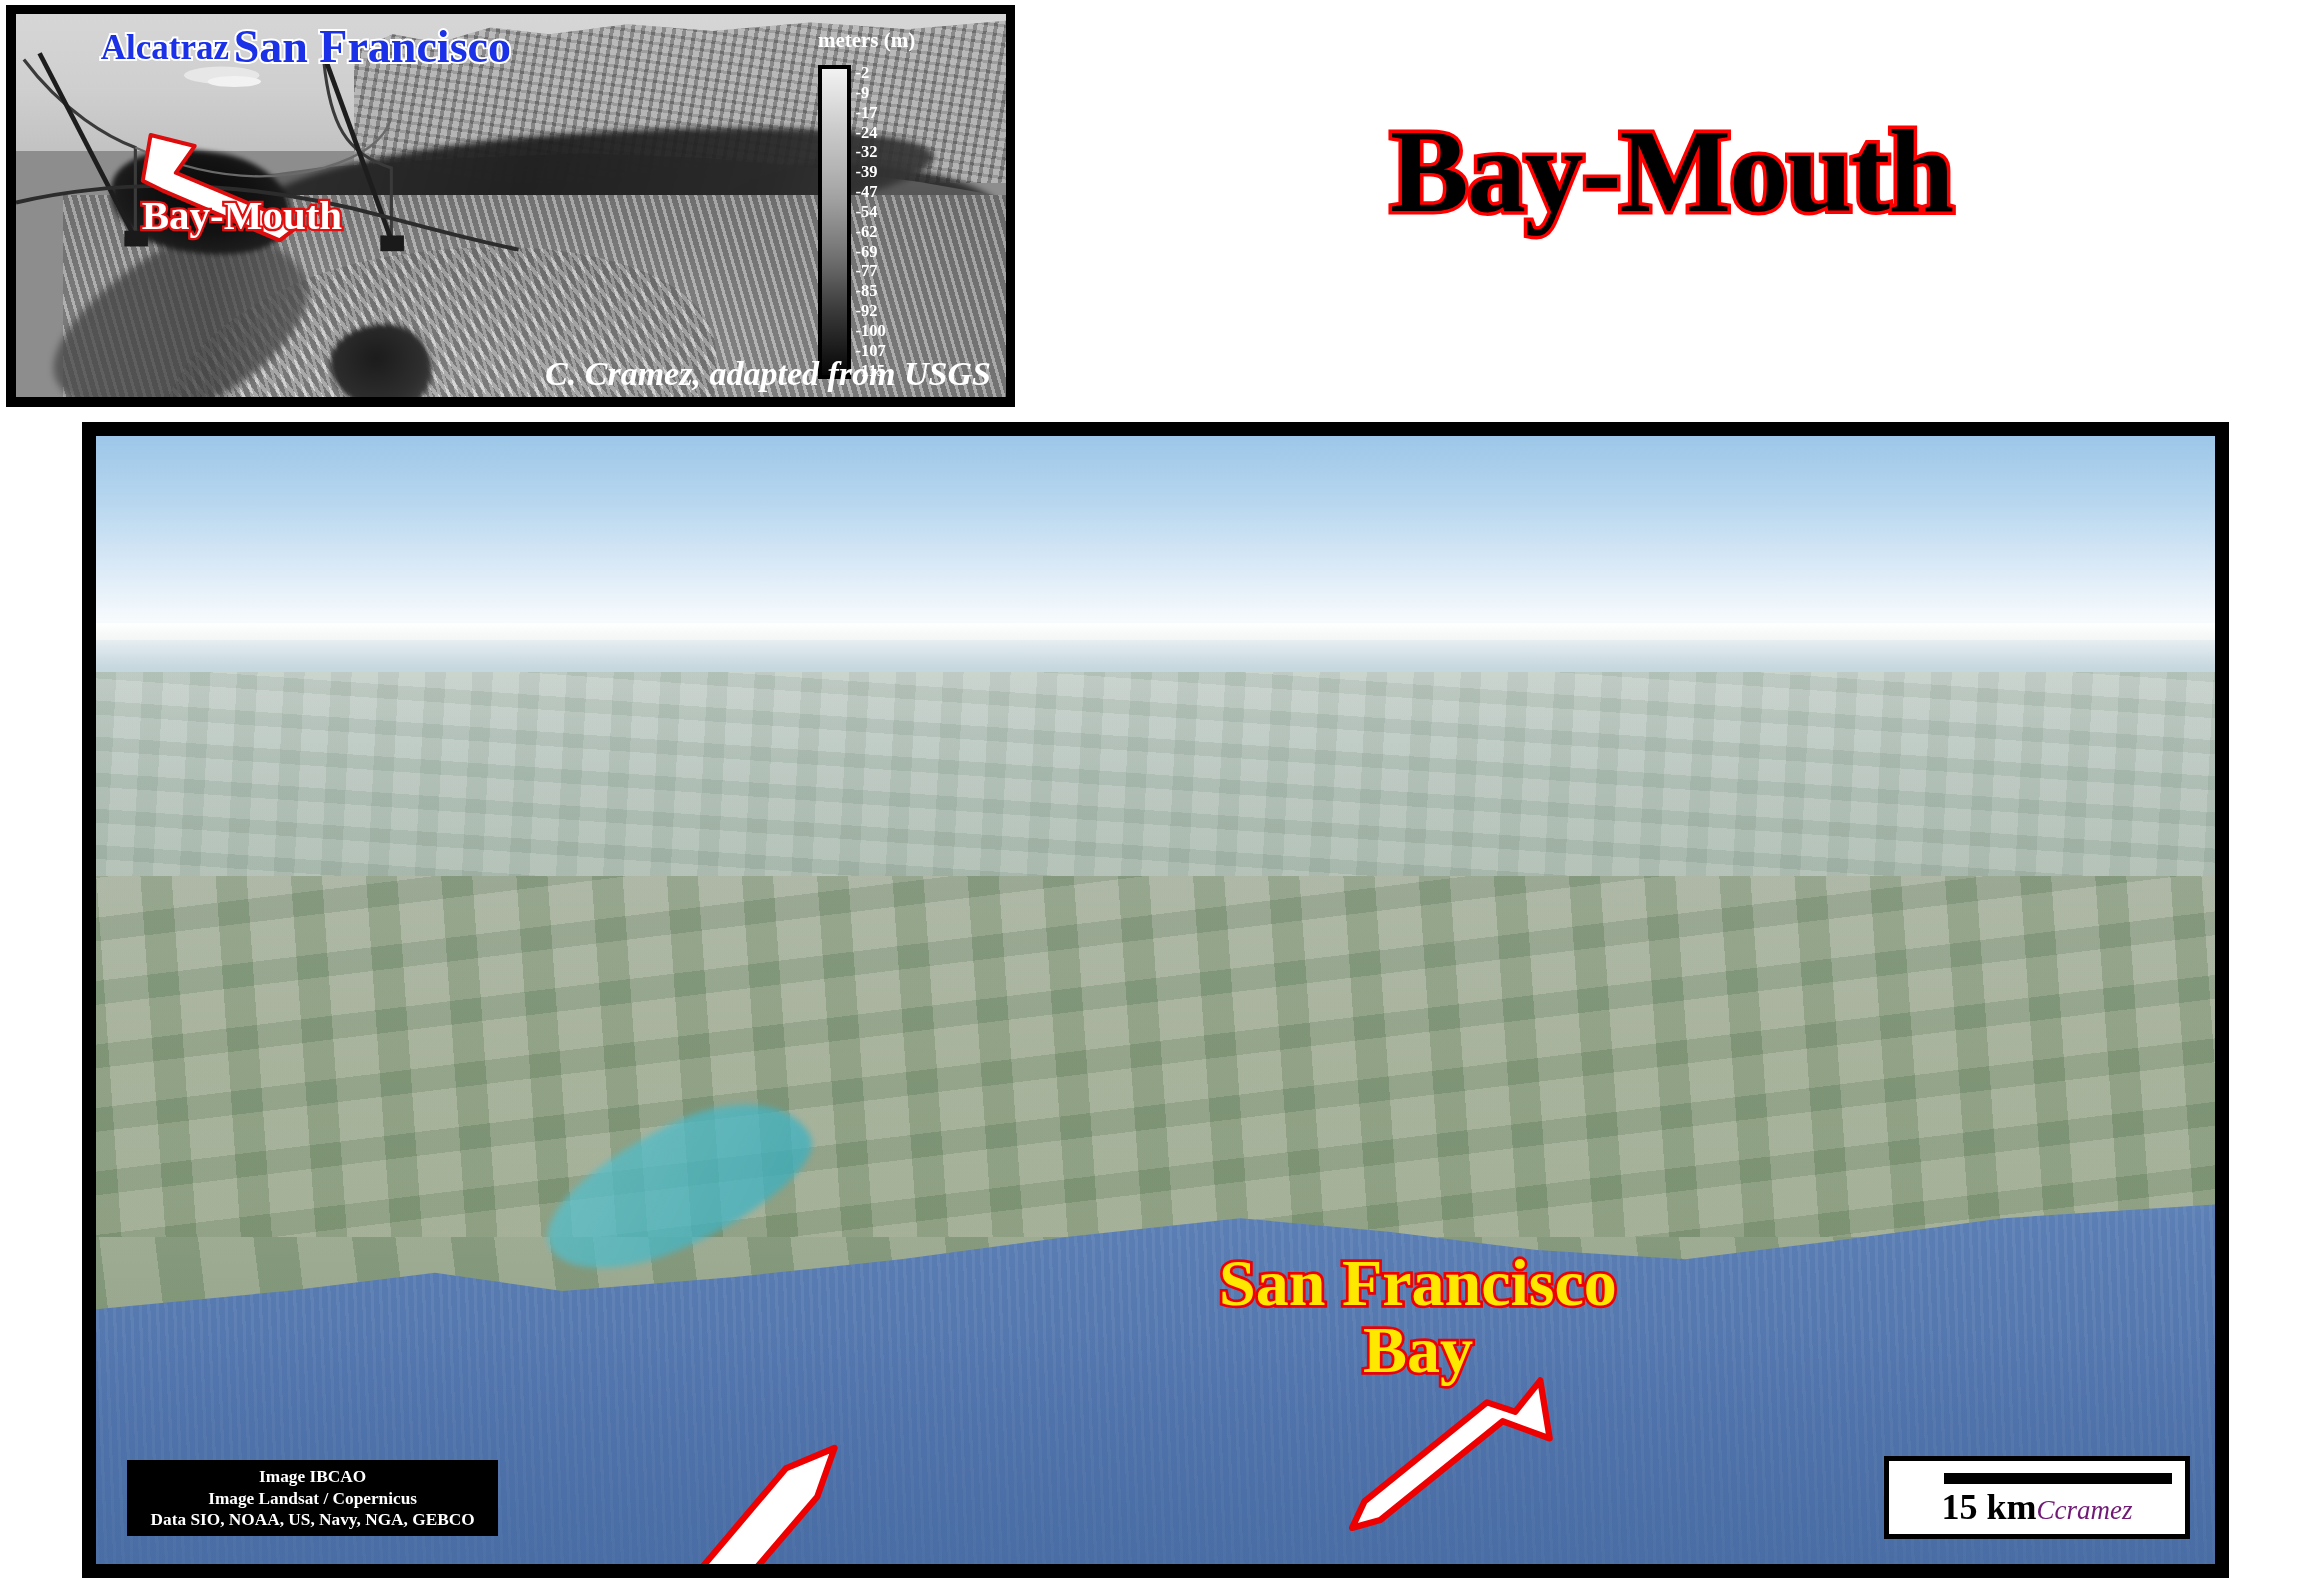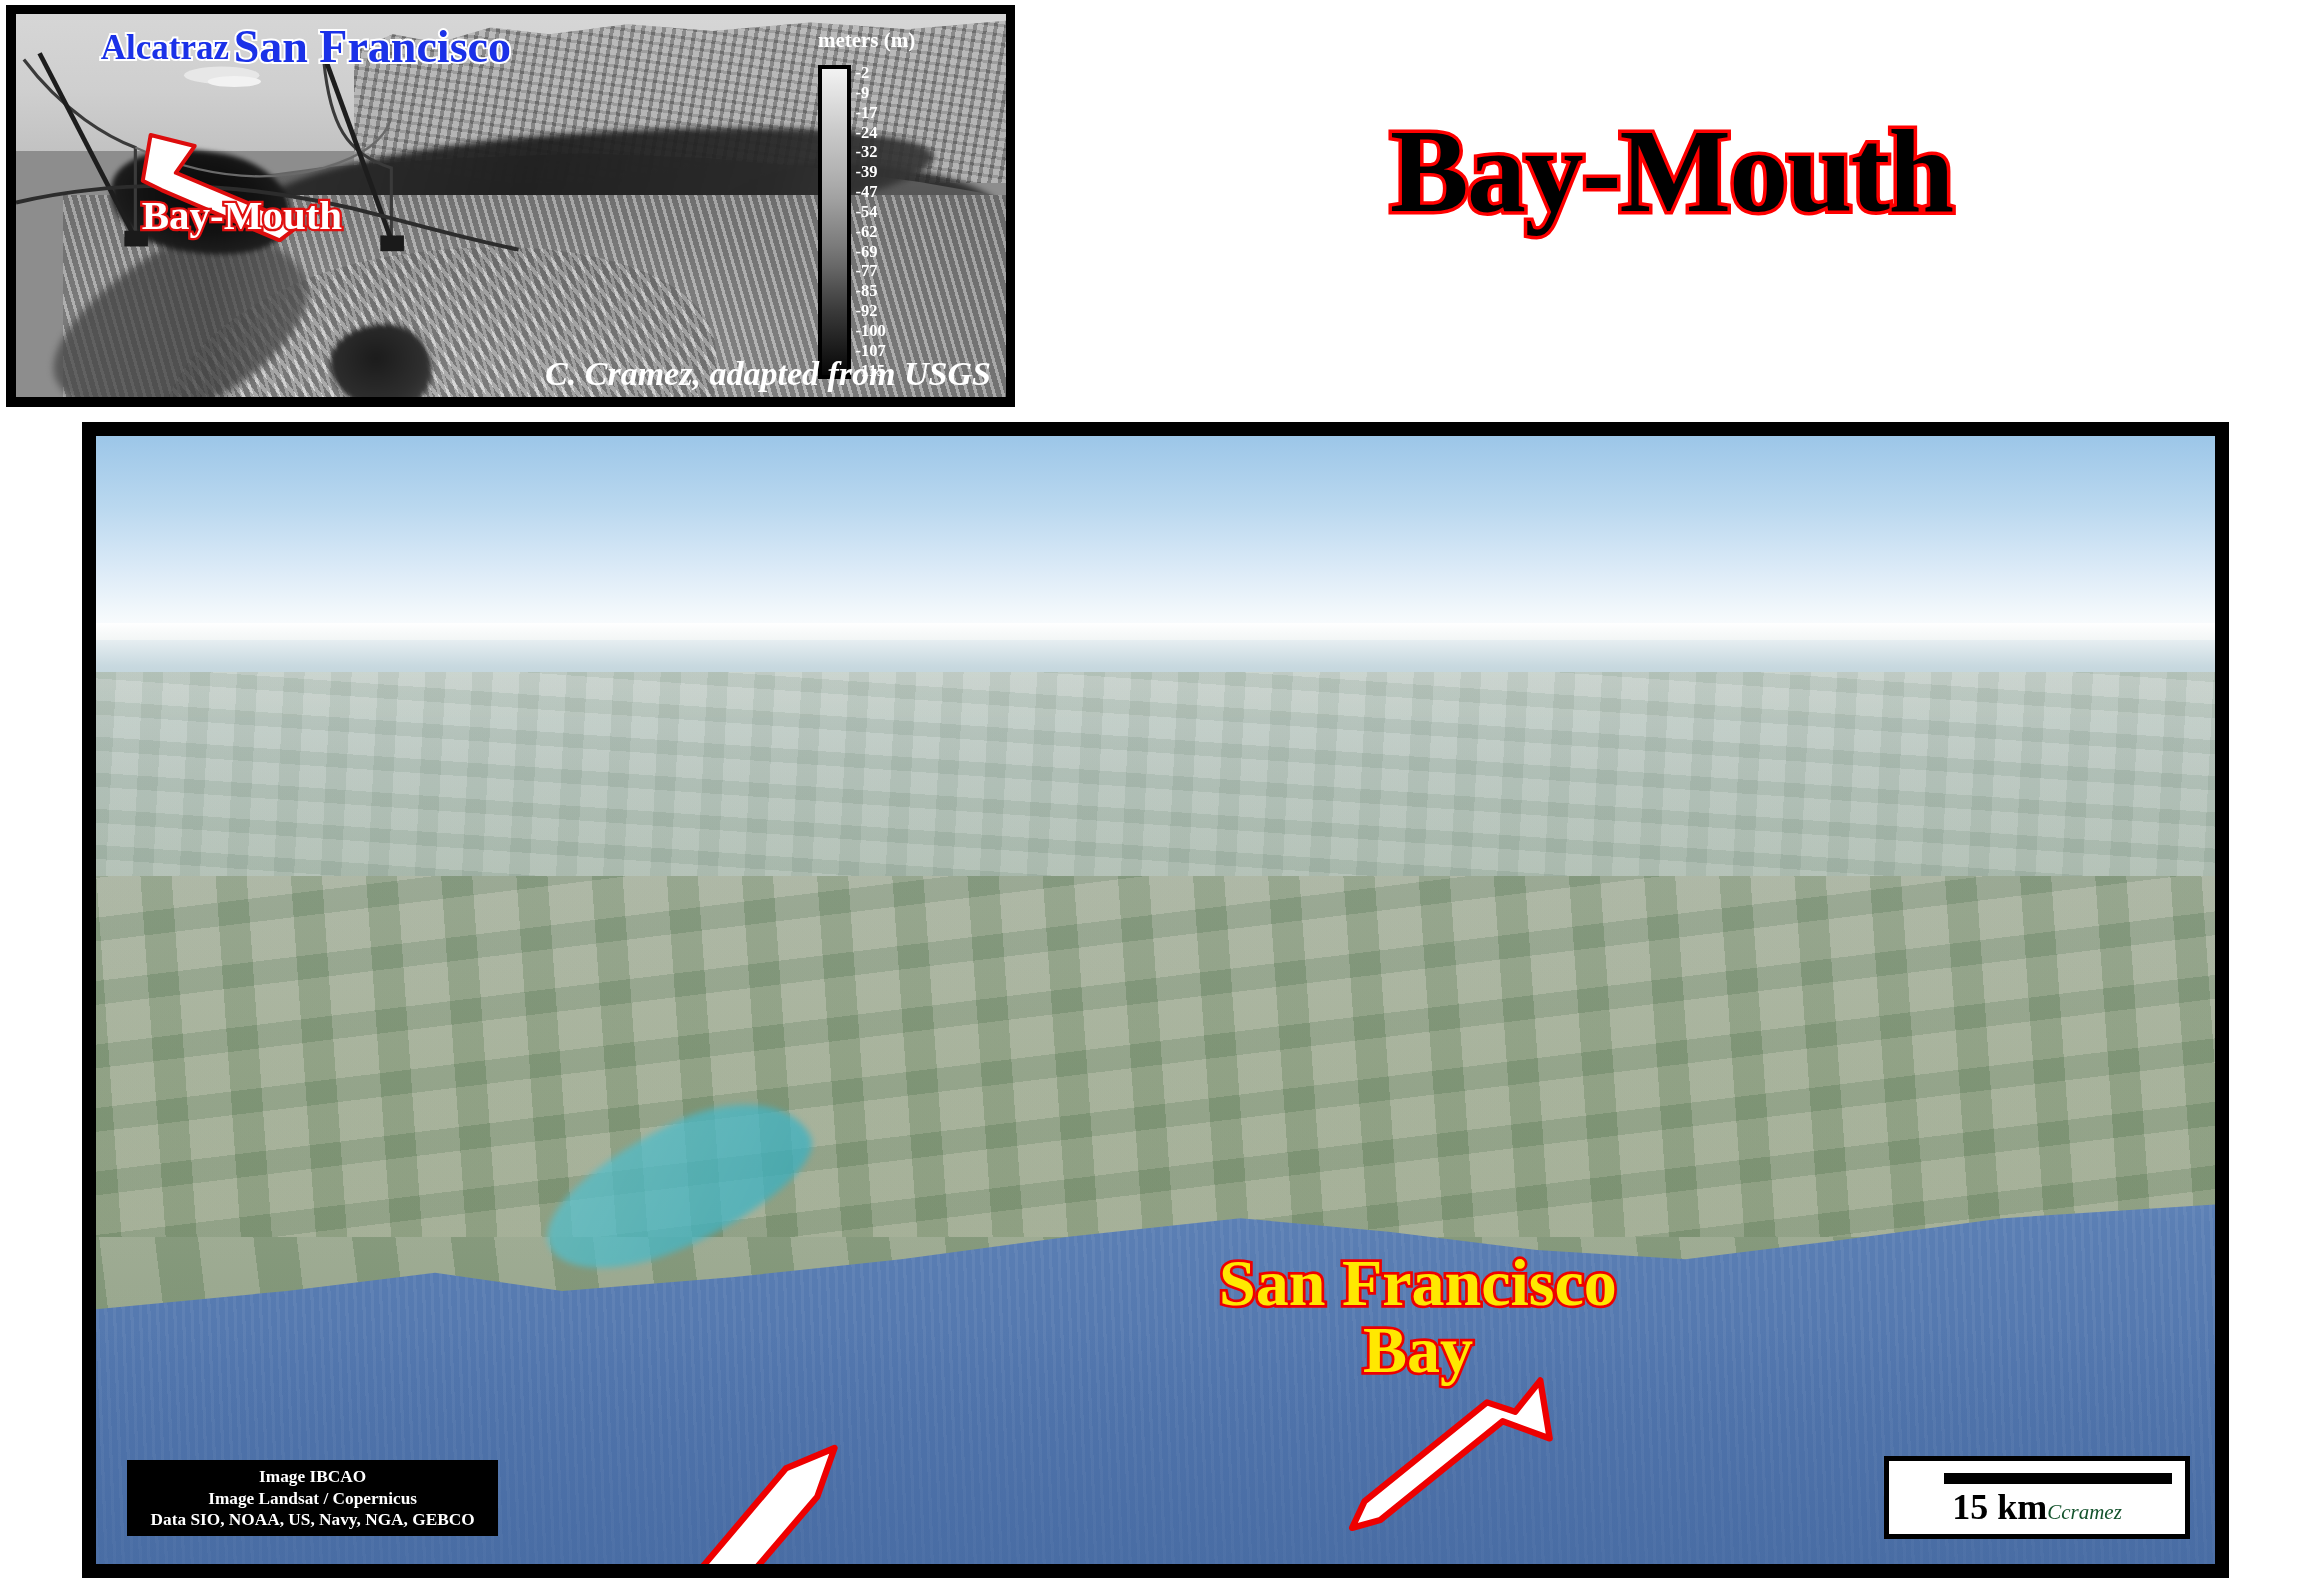--- a/index.html
+++ b/index.html
@@ -155,21 +155,21 @@
     background: #ffffff;
     border: 5.5px solid #000000;
     padding: 7.9px 20.4px 6.3px 20.4px;
     width: 306px;
   }
   .scalebar-line {
     height: 11px; background: #000000; width: 228px; margin: 4.7px auto 1.6px 35px;
   }
   .scale-row { display: flex; align-items: baseline; justify-content: center; }
   .scale-text { font-family: "Liberation Serif", serif; font-weight: bold; font-size: 36px; color: #000; }
-  .scale-author { font-family: "Liberation Serif", serif; font-style: italic; font-size: 21px; color: #14532d; }
+  .scale-author { font-family: "Liberation Serif", serif; font-style: italic; font-size: 27px; color: #701a75; }
 
   
   .inset-panel {
     position: absolute;
     left: 6.3px; top: 4.7px;
     width: 1009px; height: 402px;
     background: #000000;
     padding: 9.4px;
   }
   .inset-photo {

